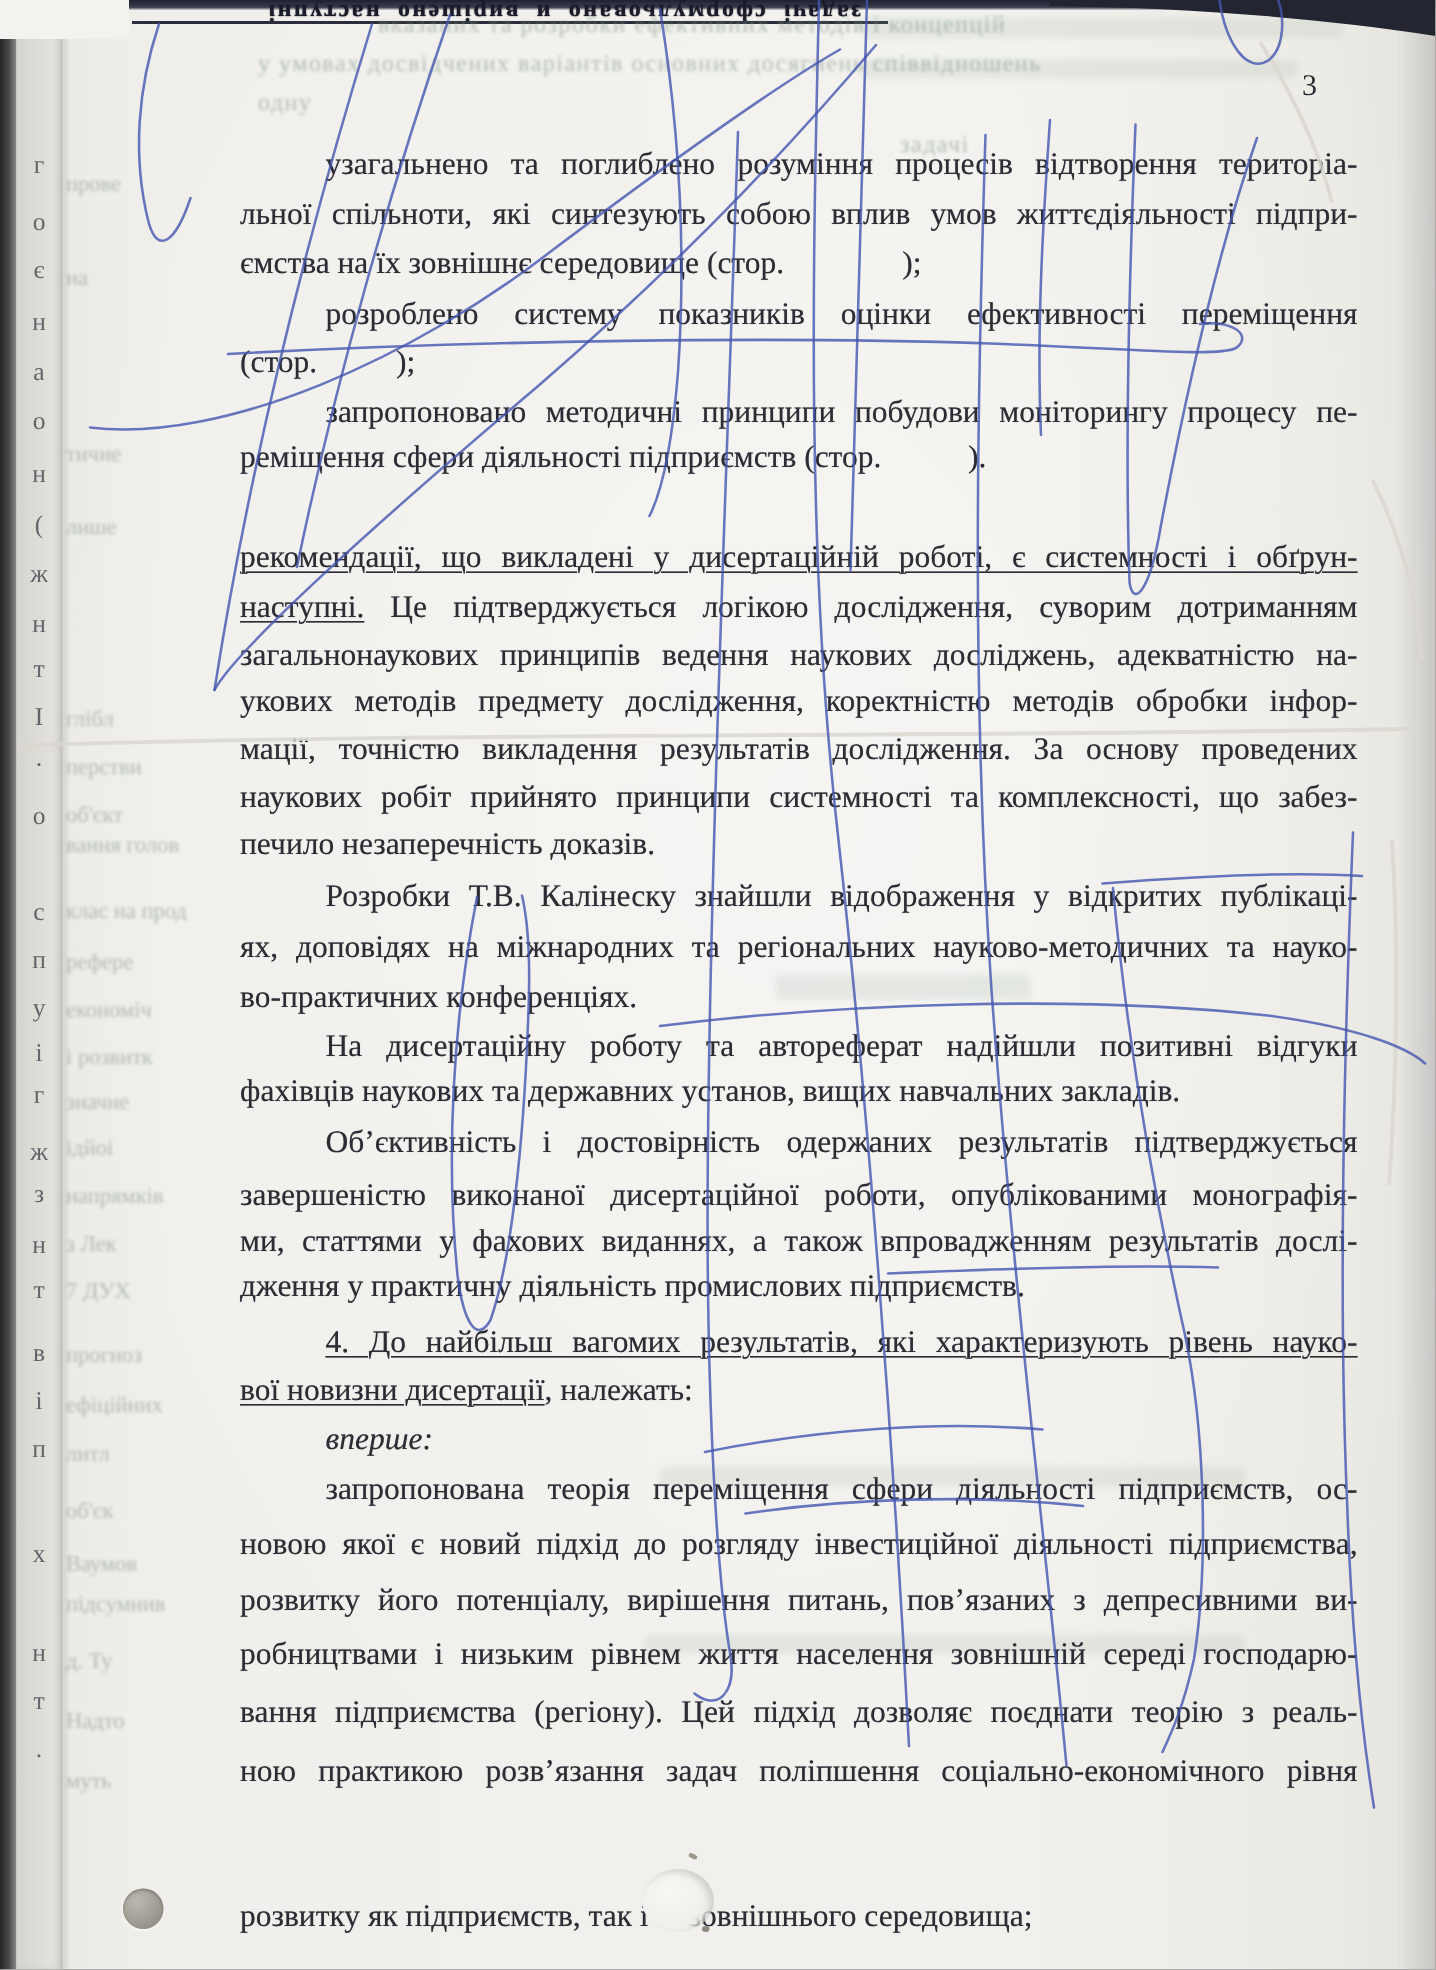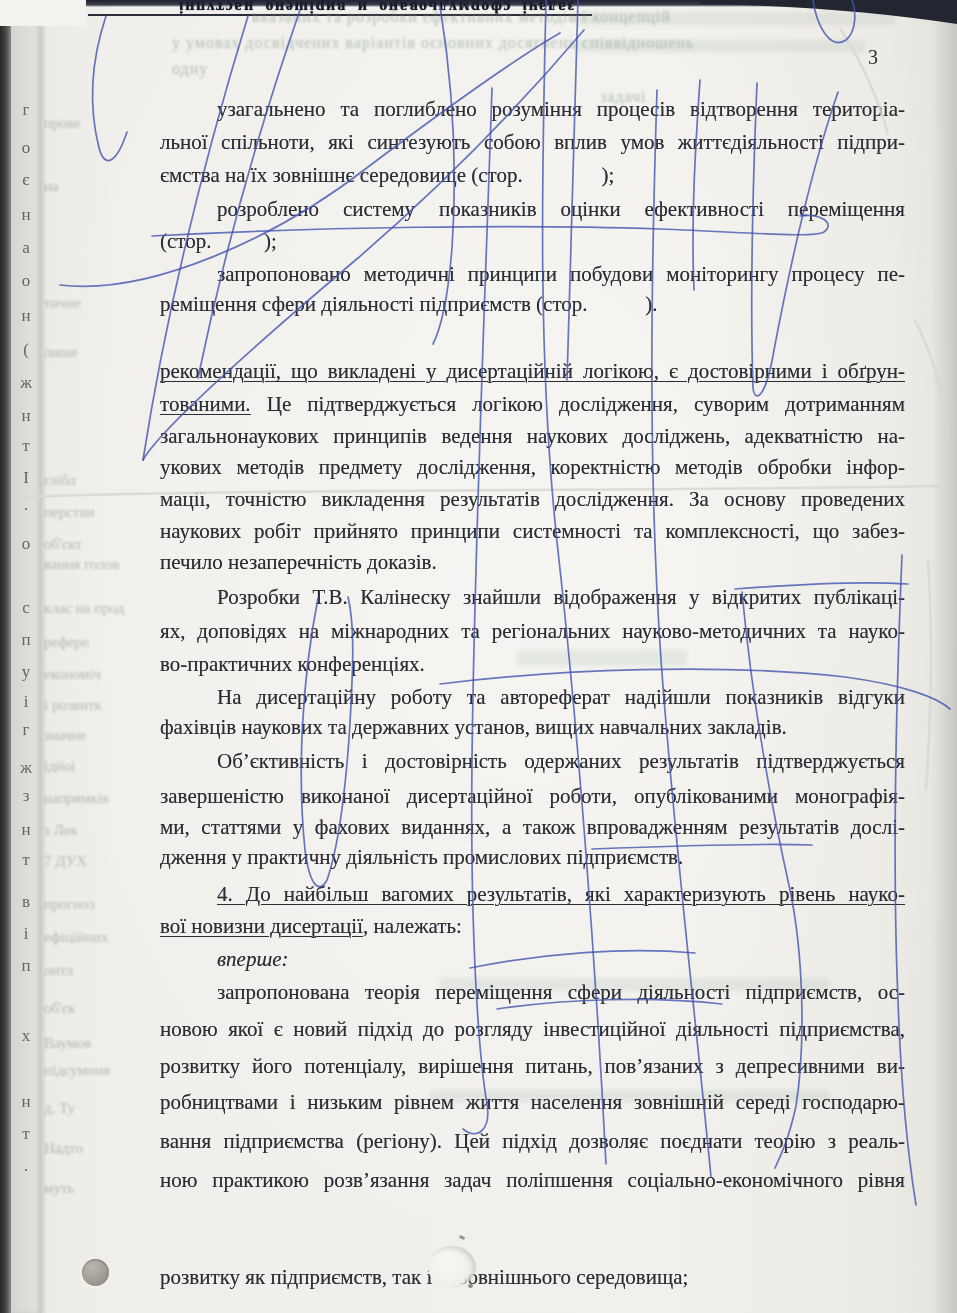--- a/index.html
+++ b/index.html
@@ -159,31 +159,31 @@
   <div class="pagenum">3</div>
 
   <div class="textlayer" id="textlayer">
       <div class="line ind" style="top: 96px;"><span>узагальнено та поглиблено розуміння процесів відтворення територіа-</span></div>
       <div class="line" style="top: 129px;"><span>льної спільноти, які синтезують собою вплив умов життєдіяльності підпри-</span></div>
       <div class="line end" style="top: 162px;"><span>ємства на їх зовнішнє середовище (стор.&nbsp;&nbsp;&nbsp;&nbsp;&nbsp;&nbsp;&nbsp;&nbsp;&nbsp;&nbsp;&nbsp;&nbsp;&nbsp;&nbsp;&nbsp;);</span></div>
       <div class="line ind" style="top: 196px;"><span>розроблено систему показників оцінки ефективності переміщення</span></div>
       <div class="line end" style="top: 228px;"><span>(стор.&nbsp;&nbsp;&nbsp;&nbsp;&nbsp;&nbsp;&nbsp;&nbsp;&nbsp;&nbsp;);</span></div>
       <div class="line ind" style="top: 261px;"><span>запропоновано методичні принципи побудови моніторингу процесу пе-</span></div>
       <div class="line end" style="top: 291px;"><span>реміщення сфери діяльності підприємств (стор.&nbsp;&nbsp;&nbsp;&nbsp;&nbsp;&nbsp;&nbsp;&nbsp;&nbsp;&nbsp;&nbsp;).</span></div>
-      <div class="line" style="top: 358px;"><span class="u">рекомендації, що викладені у дисертаційній логікою, є достовірними і обґрун-</span></div>
-      <div class="line" style="top: 391px;"><span class="u">тованими.</span><span> Це підтверджується логікою дослідження, суворим дотриманням</span></div>
+      <div class="line" style="top: 358px;"><span class="u">рекомендації, що викладені у дисертаційній роботі, є системності і обґрун-</span></div>
+      <div class="line" style="top: 391px;"><span class="u">наступні.</span><span> Це підтверджується логікою дослідження, суворим дотриманням</span></div>
       <div class="line" style="top: 423px;"><span>загальнонаукових принципів ведення наукових досліджень, адекватністю на-</span></div>
       <div class="line" style="top: 454px;"><span>укових методів предмету дослідження, коректністю методів обробки інфор-</span></div>
       <div class="line" style="top: 486px;"><span>мації, точністю викладення результатів дослідження. За основу проведених</span></div>
       <div class="line" style="top: 518px;"><span>наукових робіт прийнято принципи системності та комплексності, що забез-</span></div>
       <div class="line end" style="top: 549px;"><span>печило незаперечність доказів.</span></div>
       <div class="line ind" style="top: 584px;"><span>Розробки Т.В. Калінеску знайшли відображення у відкритих публікаці-</span></div>
       <div class="line" style="top: 618px;"><span>ях, доповідях на міжнародних та регіональних науково-методичних та науко-</span></div>
       <div class="line end" style="top: 651px;"><span>во-практичних конференціях.</span></div>
-      <div class="line ind" style="top: 684px;"><span>На дисертаційну роботу та автореферат надійшли показників відгуки</span></div>
+      <div class="line ind" style="top: 684px;"><span>На дисертаційну роботу та автореферат надійшли позитивні відгуки</span></div>
       <div class="line end" style="top: 714px;"><span>фахівців наукових та державних установ, вищих навчальних закладів.</span></div>
       <div class="line ind" style="top: 748px;"><span>Об’єктивність і достовірність одержаних результатів підтверджується</span></div>
       <div class="line" style="top: 783px;"><span>завершеністю виконаної дисертаційної роботи, опублікованими монографія-</span></div>
       <div class="line" style="top: 814px;"><span>ми, статтями у фахових виданнях, а також впровадженням результатів дослі-</span></div>
       <div class="line end" style="top: 844px;"><span>дження у практичну діяльність промислових підприємств.</span></div>
       <div class="line ind" style="top: 881px;"><span class="u">4. До найбільш вагомих результатів, які характеризують рівень науко-</span></div>
       <div class="line end" style="top: 913px;"><span class="u">вої новизни дисертації</span><span>, належать:</span></div>
       <div class="line end ind" style="top: 946px;"><span class="i">вперше:</span></div>
       <div class="line" style="top: 1016px;"><span>новою якої є новий підхід до розгляду інвестиційної діяльності підприємства,</span></div>
       <div class="line ind" style="top: 979px;"><span>запропонована теорія переміщення сфери діяльності підприємств, ос-</span></div>

